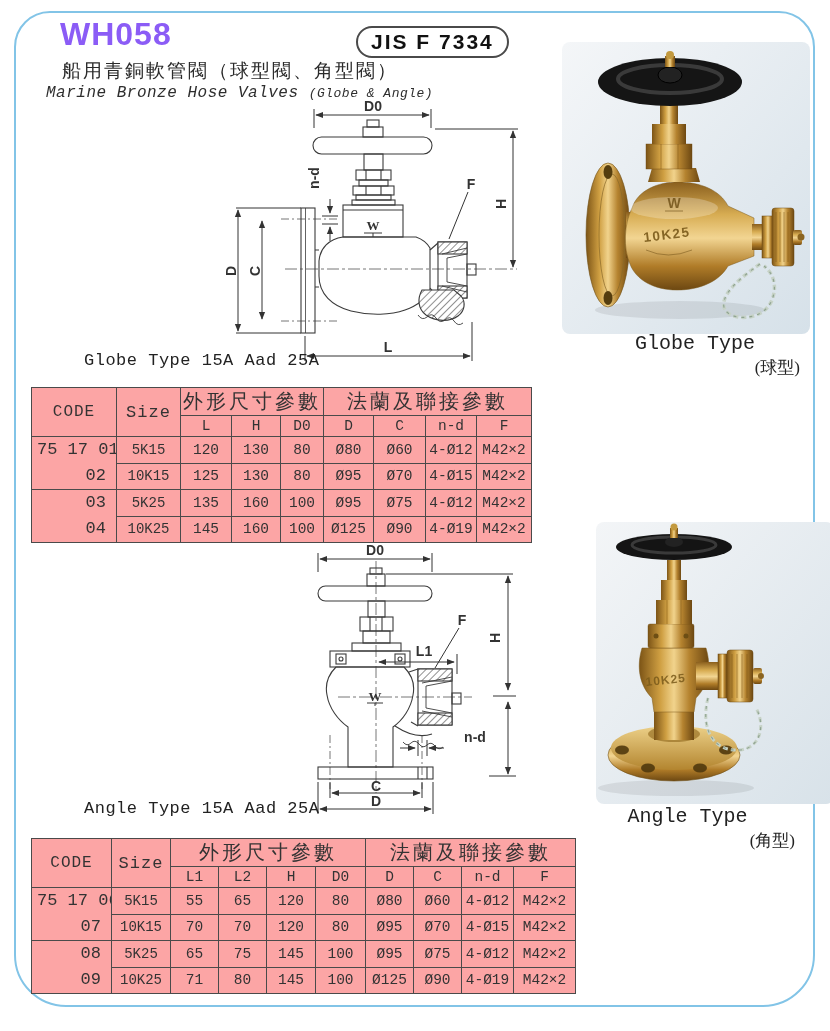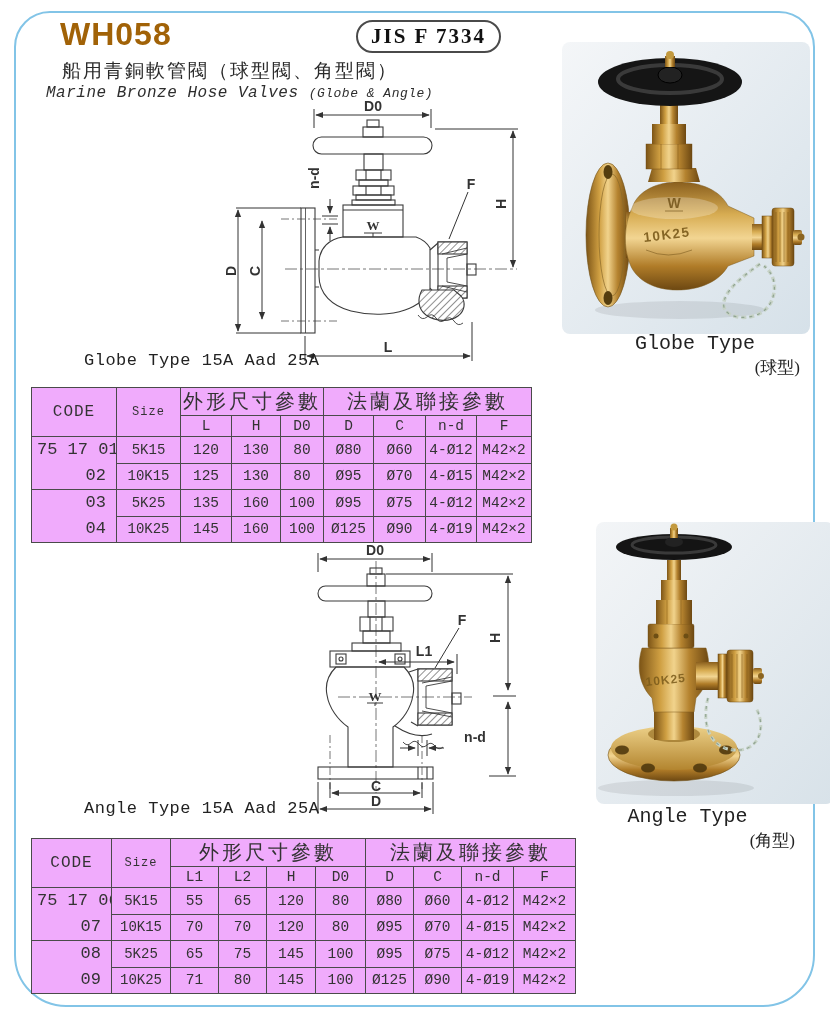--- a/index.html
+++ b/index.html
@@ -2,40 +2,40 @@
 <html><head>
 <meta charset="utf-8">
 <style>
   html,body{margin:0;padding:0;}
   body{width:830px;height:1031px;position:relative;background:#fff;overflow:hidden;
        font-family:"Liberation Mono","DejaVu Sans Mono",monospace;color:#2e2e2e;}
   .abs{position:absolute;}
   .frame{left:14px;top:11px;width:797px;height:992px;border:2px solid #82c4e7;
          border-radius:36px 36px 52px 52px;}
   .model{left:60px;top:16px;font-family:"Liberation Sans",sans-serif;font-weight:bold;
-         font-size:32px;letter-spacing:1px;color:#a16207;}
+         font-size:32px;letter-spacing:1px;color:#8b5cf6;}
   .zh-title{left:62px;top:58px;font-family:"Liberation Serif",serif;font-size:19px;
             letter-spacing:2px;color:#2a2a2a;}
   .en-title{left:46px;top:84px;font-size:16px;letter-spacing:0.5px;font-style:italic;}
   .en-title .sub{font-size:13px;}
-  .badge{left:356px;top:20px;border:2px solid #4a4a4a;border-radius:18px;
-         padding:2px 13px;font-family:Liberation Serif, serif;font-weight:bold;
+  .badge{left:356px;top:26px;border:2px solid #4a4a4a;border-radius:18px;
+         padding:2px 13px;font-family:Liberation Sans, sans-serif;font-weight:bold;
          font-size:21px;letter-spacing:2px;color:#111;}
   .sec-title{font-size:17px;letter-spacing:0.5px;color:#222;margin-left:48px;}
   .cap-en{font-size:20px;text-align:center;color:#222;}
   .cap-zh{font-size:17px;font-family:"Liberation Serif",serif;text-align:right;color:#222;}
   table.spec{position:absolute;border-collapse:collapse;table-layout:fixed;
-             background:#f0abfc;}
+             background:#fca5a5;}
   .spec th,.spec td{border:1px solid #4a4a4a;text-align:center;padding:0;
                     font-weight:normal;color:#333;overflow:hidden;white-space:nowrap;}
   .spec thead tr.r1{height:28px;} .spec thead tr.r2{height:21px;}
   .spec tbody tr{height:26px;}
   .grp{font-family:"Liberation Serif",serif;font-size:20px;letter-spacing:3px;}
   .codeh{font-size:16px;letter-spacing:1px;}
-  .sizeh{font-size:12px;letter-spacing:1px;}
+  .sizeh{font-size:17px;letter-spacing:1px;}
   .colh{font-size:14.5px;}
   td.codecell{vertical-align:top;font-size:17px;padding:0;}
   .codecell div{height:26px;line-height:26px;}
   .cl{text-align:left;padding-left:5px;}
   .cr{text-align:right;padding-right:10px;}
   td.size{font-size:14px;} td.val{font-size:14.5px;}
   svg.dwg text{font-family:"Liberation Sans",sans-serif;font-size:14px;font-weight:600;fill:#333;}
   svg.dwg .wmark{font-family:"Liberation Serif",serif;font-size:13px;font-weight:bold;}
   svg.photo text{font-family:"Liberation Sans",sans-serif;font-weight:bold;}
 </style>

